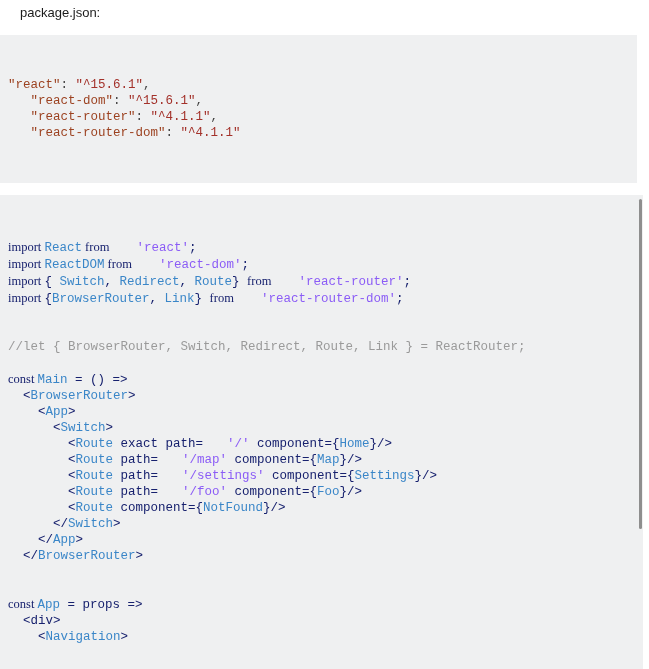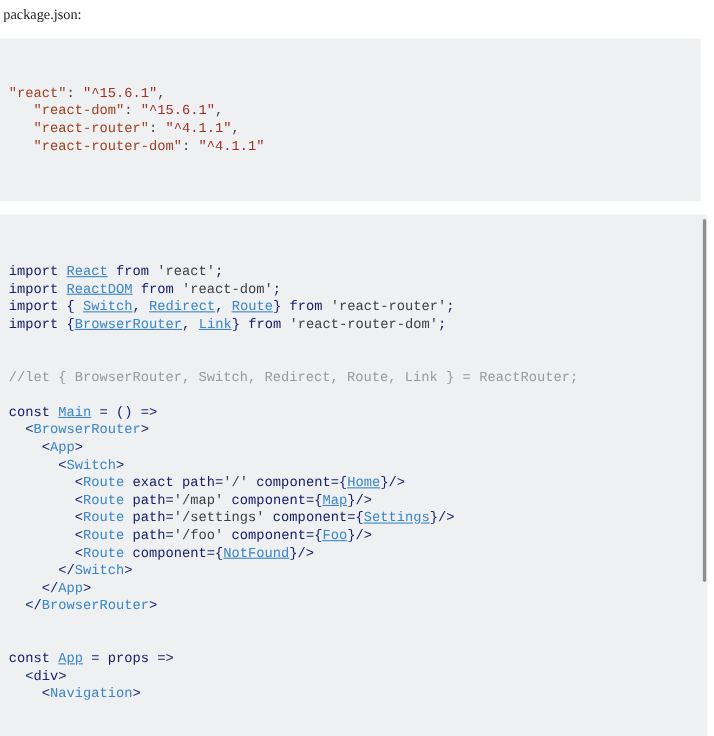--- a/index.html
+++ b/index.html
@@ -15,25 +15,25 @@
     color: #24292e;
   }
   .page {
     position: relative;
     width: 649px;
     height: 669px;
     box-sizing: border-box;
     padding: 0;
   }
   .caption {
-    font-family: Liberation Serif, serif;
+    font-family: Liberation Sans, sans-serif;
     font-size: 13px;
     line-height: 16px;
     color: #1b1b1b;
-    padding-left: 3px;
+    padding-left: 20px;
   }
   .caption-1 { padding-top: 5px; }
   .caption-2 { padding-top: 13px; }
 
   .codeblock {
     background: #eff0f1;
     font-family: "Liberation Mono", monospace;
     font-size: 12.5px;
     line-height: 16px;
     white-space: pre;
@@ -48,25 +48,25 @@
   .codeblock-idx {
     margin-top: 12px;
     margin-right: 6px;
     padding: 12px 0 12px 8px;
     height: 520px;
     box-sizing: border-box;
   }
   .code-line { display: block; min-height: 16px; }
 
   
-  .tok-kw      { color: #17216e; }
-  .tok-ident   { color: #3a86c8; text-decoration: underline; }
+  .tok-kw      { color: #17216e; font-family: Liberation Serif, serif; }
+  .tok-ident   { color: #3a86c8; }
   .tok-tag     { color: #3a86c8; }
   .tok-punct   { color: #17216e; }
-  .tok-str     { color: #404040; }
+  .tok-str     { color: #8b5cf6; margin-left: 24px; }
   .tok-plain   { color: #17216e; }
   .tok-comment { color: #9a9a9a; text-align: right; }
   .tok-attr    { color: #17216e; }
   .tok-pkgkey  { color: #9c4221; }
   .tok-pkgval  { color: #a3312a; }
   .tok-pkgpunct{ color: #444444; }
 
   .scrollbar-track {
     position: absolute;
     top: 0;

